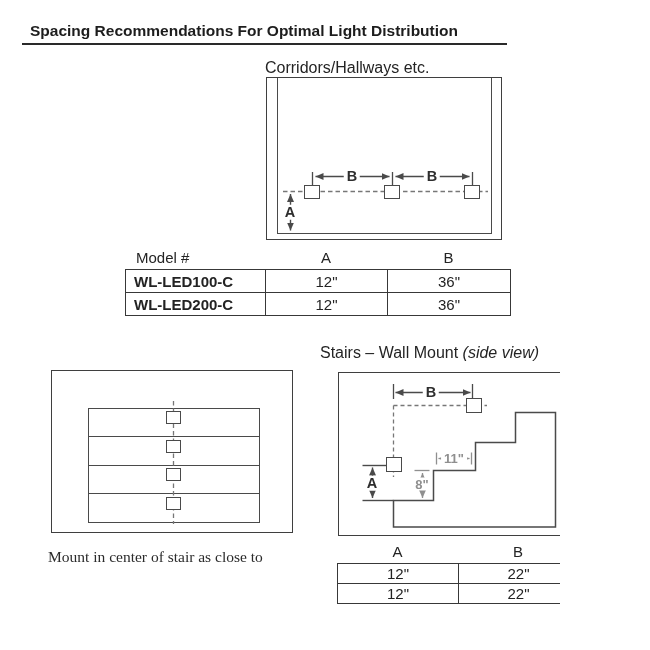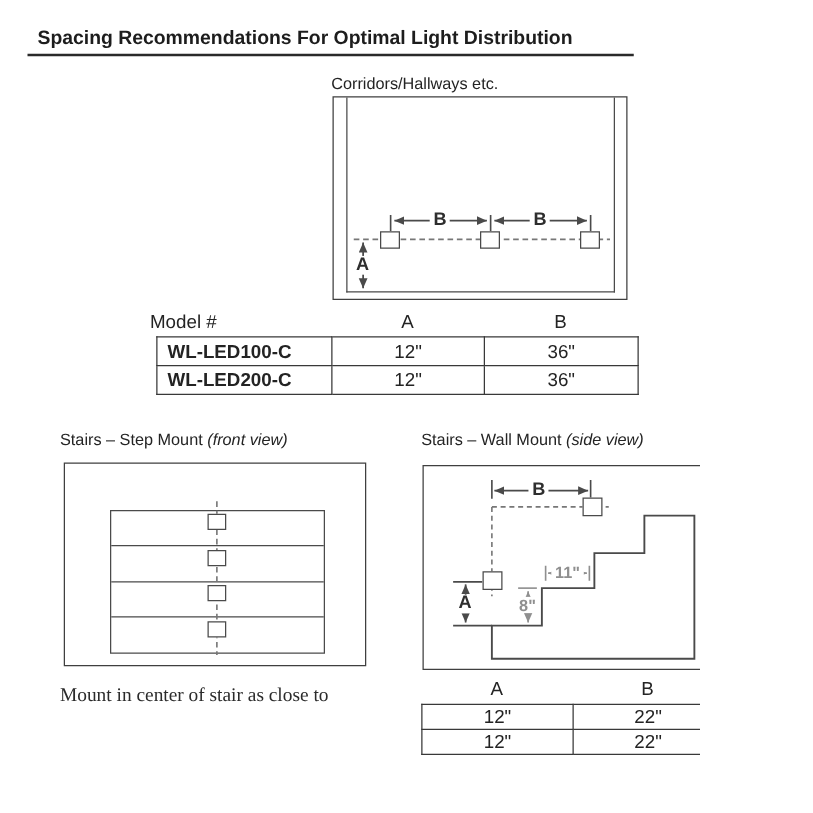--- a/index.html
+++ b/index.html
@@ -1,20 +1,20 @@
 <!DOCTYPE html>
 <html><head>
 <meta charset="utf-8">
 <style>
   html,body{margin:0;padding:0;background:#ffffff;}
   .page{position:relative;width:560px;height:650px;background:#fff;overflow:hidden;
         font-family:"Liberation Sans","DejaVu Sans",sans-serif;color:#232323;}
   .doc-title{position:absolute;left:30px;top:22px;font-size:15.5px;font-weight:bold;color:#1d1d1d;}
   .title-rule{position:absolute;left:22px;top:43px;width:485px;height:2px;background:#2a2a2a;}
-  .sec-title{position:absolute;font-size:13px;color:#242424;white-space:nowrap;}
+  .sec-title{position:absolute;font-size:16px;color:#242424;white-space:nowrap;}
   .sec-title .it{font-style:italic;}
   .dia-box{position:absolute;border:1.5px solid #3f3f3f;box-sizing:border-box;background:#fff;}
   .corridor-inner{position:absolute;left:10px;right:9px;top:0;bottom:5px;
                   border-left:1.4px solid #4a4a4a;border-right:1.4px solid #4a4a4a;border-bottom:1.4px solid #4a4a4a;}
   .stairs-front{position:absolute;border:1.5px solid #4a4a4a;box-sizing:border-box;}
   .tread-line{position:absolute;left:0;right:0;height:1.4px;background:#4a4a4a;}
   .fixture{position:absolute;background:#fff;border:1.6px solid #4a4a4a;box-sizing:border-box;z-index:2;}
   svg.overlay{position:absolute;left:0;top:0;z-index:1;pointer-events:none;}
   .dim{position:absolute;transform:translate(-50%,-50%);background:#fff;padding:0 3px;
        font-size:14.5px;font-weight:600;color:#2e2e2e;z-index:3;line-height:1;}
@@ -36,33 +36,29 @@
   <div class="doc-title">Spacing Recommendations For Optimal Light Distribution</div>
   <div class="title-rule"></div>
 
   <div class="sec-title" style="left:265px;top:59px;">
     <span>Corridors/Hallways etc.</span>
   </div>
   <div class="dia-box" style="left:266px;top:77px;width:236px;height:163px;">
     <div class="corridor-inner"></div>
   </div>
 
-  <div class="sec-title" style="left:48px;top:344px;">
-    <span>Stairs – Step Mount</span>
-    <span class="it">(front view)</span>
-  </div>
   <div class="dia-box" style="left:51px;top:370px;width:242px;height:163px;">
     <div class="stairs-front" style="left:36px;top:37px;width:172px;height:115px;">
       <div class="tread-line" style="top:27px;"></div>
       <div class="tread-line" style="top:56px;"></div>
       <div class="tread-line" style="top:84px;"></div>
     </div>
   </div>
 
-  <div class="sec-title" style="left:337px;top:344px;">
+  <div class="sec-title" style="left:320px;top:344px;">
     <span>Stairs – Wall Mount</span>
     <span class="it">(side view)</span>
   </div>
   <div class="dia-box" style="left:338px;top:372px;width:238px;height:164px;"></div>
 
   <svg class="overlay" width="650" height="650" viewBox="0 0 650 650">
     <defs>
       <marker id="ad" markerUnits="userSpaceOnUse" markerWidth="9" markerHeight="8" viewBox="0 0 9 8" refX="8" refY="3.5" orient="auto-start-reverse">
         <path d="M0 0 L8 3.5 L0 7 Z" fill="#4a4a4a"></path>
       </marker>
@@ -109,21 +105,21 @@
   <div class="fixture" style="left:386px;top:457px;width:16px;height:15px;"></div>
 
   <span class="dim" style="left:352px;top:176px;">B</span>
   <span class="dim" style="left:432px;top:176px;">B</span>
   <span class="dim" style="left:290px;top:212px;">A</span>
   <span class="dim" style="left:431px;top:392px;">B</span>
   <span class="dim" style="left:372px;top:483px;">A</span>
   <span class="dim gray" style="left:422px;top:484px;">8"</span>
   <span class="dim gray" style="left:454px;top:458px;">11"</span>
 
-  <span class="th" style="left:120px;top:249px;">Model #</span>
+  <span class="th" style="left:136px;top:249px;">Model #</span>
   <span class="th c" style="left:265px;top:249px;width:122px;">A</span>
   <span class="th c" style="left:387px;top:249px;width:123px;">B</span>
   <table class="tbl" style="left:125px;top:269px;width:385px;">
     <tbody>
         <tr>
       <td class="model" style="width:140px;">WL-LED100-C</td>
       <td class="val" style="width:122px;">12"</td>
       <td class="val" style="width:123px;">36"</td>
     </tr>
     <tr>

